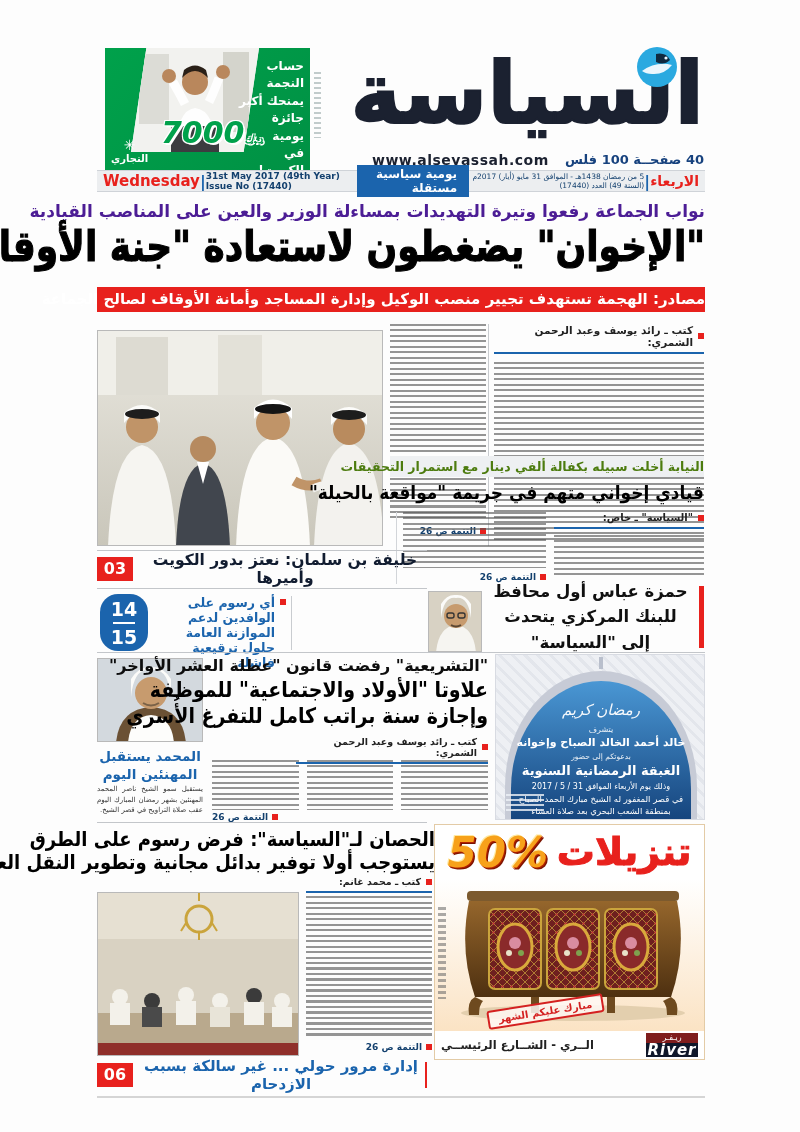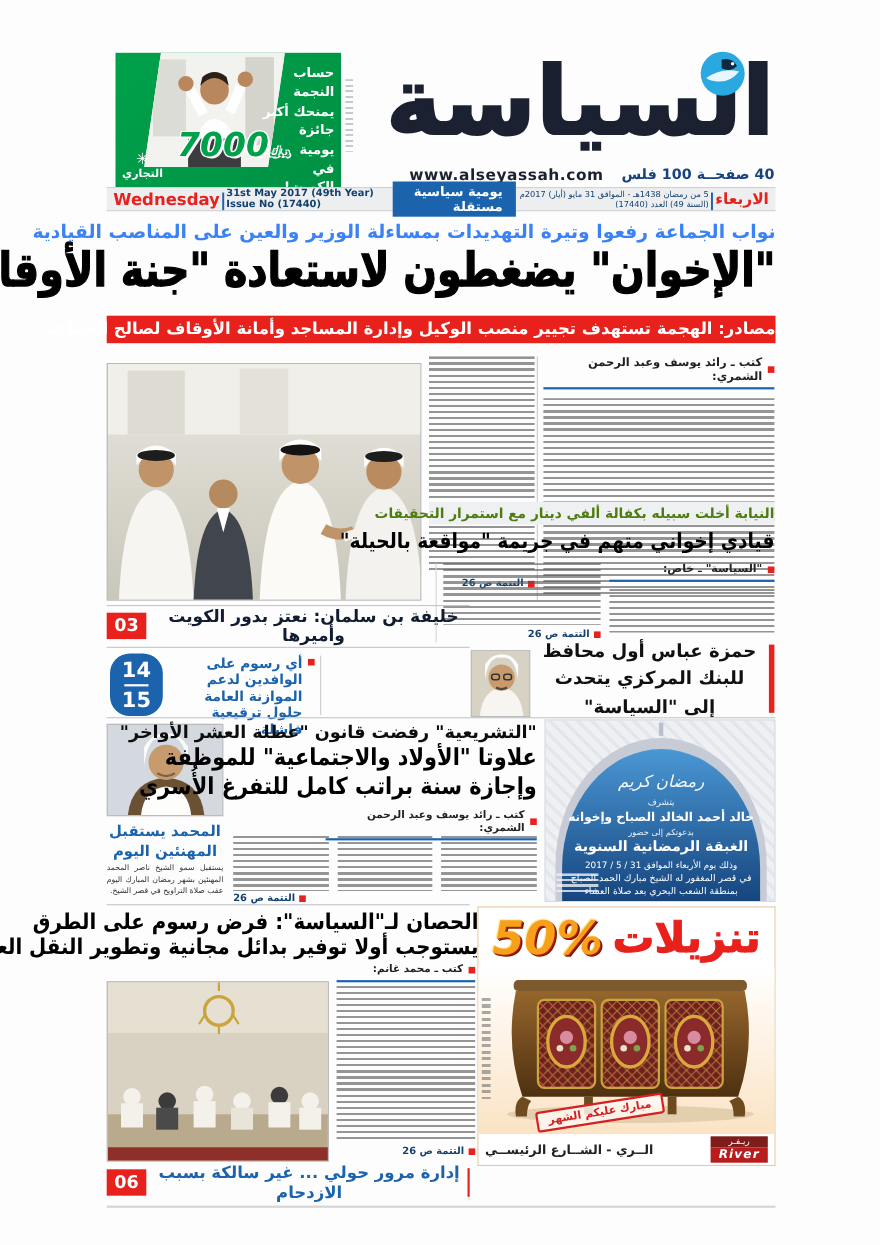--- a/index.html
+++ b/index.html
@@ -38,21 +38,21 @@
   
   .date-bar { left:97px; top:170px; width:608px; height:22px; background:#eceef0; border-top:1px solid #cfd3d8; border-bottom:1px solid #cfd3d8; display:flex; align-items:center; justify-content:space-between; padding:0 6px; }
   .date-bar .wed { color:#e8211d; font-weight:bold; font-size:15px; }
   .date-bar .sep { color:#1b64ad; font-weight:bold; }
   .date-bar .den { color:#13406e; font-weight:bold; font-size:9px; }
   .date-bar .tagline { background:#1b64ad; color:#fff; font-weight:bold; font-size:12px; padding:2px 12px; direction:rtl; }
   .date-bar .dar { color:#13406e; font-size:7.5px; direction:rtl; }
   .date-bar .arb { color:#e8211d; font-weight:bold; font-size:14px; direction:rtl; }
 
   
-  .kicker { left:97px; top:201px; width:608px; font-size:17px; font-weight:bold; color:#3b82f6; text-align:center; direction:rtl; white-space:nowrap; }
+  .kicker { left:97px; top:201px; width:608px; font-size:17px; font-weight:bold; color:#4c1d95; text-align:center; direction:rtl; white-space:nowrap; }
   .headline { left:97px; top:222px; width:608px; font-size:36px; font-weight:bold; color:#000; text-align:center; direction:rtl; white-space:nowrap; transform:scaleY(1.18); transform-origin:top; -webkit-text-stroke:1px #000; }
   .redbar { left:97px; top:287px; width:608px; height:25px; background:#e8211d; color:#fff; font-weight:bold; font-size:15px; line-height:25px; text-align:center; direction:rtl; white-space:nowrap; }
 
   .vrule { width:1px; background:#c9ccd0; }
   .hrule { height:1px; background:#c3c6ca; }
 
   
   .num-badge { background:#e8211d; color:#fff; font-weight:bold; font-size:16px; width:36px; height:24px; line-height:24px; text-align:center; flex:0 0 auto; }
   .strip { display:flex; align-items:center; gap:10px; }
   .strip .txt { flex:1; text-align:center; font-weight:bold; direction:rtl; }
@@ -77,21 +77,21 @@
   .sale { left:434px; top:824px; width:271px; height:236px; background:#fff; border:1px solid #e3cba6; }
   .sale-head { display:flex; direction:rtl; justify-content:space-around; align-items:center; height:54px; padding:0 8px; }
   .sale-word { color:#e8211d; font-size:38px; font-weight:bold; -webkit-text-stroke:1px #e8211d; }
   .sale-pct { color:#f7a11a; font-size:42px; font-weight:bold; font-style:italic; text-shadow:1px 1px 0 #b32000,2px 2px 0 #7a1400,-1px -1px 0 #ffe9a0; }
   .sale-body { position:relative; height:152px; background:linear-gradient(#ffffff,#fbe3c4); }
   .stamp { position:absolute; left:52px; bottom:10px; transform:rotate(-9deg); border:2px solid #d42020; color:#d42020; font-size:10px; font-weight:bold; padding:2px 9px; border-radius:3px; background:rgba(255,248,244,.85); direction:rtl; }
   .sale-vert { position:absolute; left:3px; top:28px; width:8px; height:92px; background-image:repeating-linear-gradient(to bottom,#666 0 3px,transparent 3px 6px); opacity:.55; }
   .sale-foot { display:flex; direction:rtl; align-items:center; justify-content:space-between; height:28px; padding:0 6px; }
   .river { display:flex; flex-direction:column; width:52px; }
   .river-ar { background:#7f1d1d; color:#fff; font-size:8px; text-align:center; line-height:10px; }
-  .river-en { background:#b91c1c; color:#fff; font-size:11px; font-weight:bold; font-style:italic; text-align:center; line-height:14px; letter-spacing:1px; }
+  .river-en { background:#0f172a; color:#fff; font-size:15px; font-weight:bold; font-style:italic; text-align:center; line-height:14px; letter-spacing:1px; }
   .sale-addr { color:#222; font-weight:bold; font-size:11.5px; direction:rtl; }
   .sale-phone { color:#e8211d; font-weight:bold; font-size:19px; letter-spacing:1px; }
 
   .photo-frame { border:1px solid #b9b9b9; overflow:hidden; background:#ddd; }
   .cap-blue { color:#1b64ad; font-weight:bold; font-size:13.5px; text-align:center; direction:rtl; line-height:1.3; }
   .tiny-ar { font-size:7px; color:#333; direction:rtl; text-align:justify; line-height:1.5; }
 </style>
 </head>
 <body>
 

